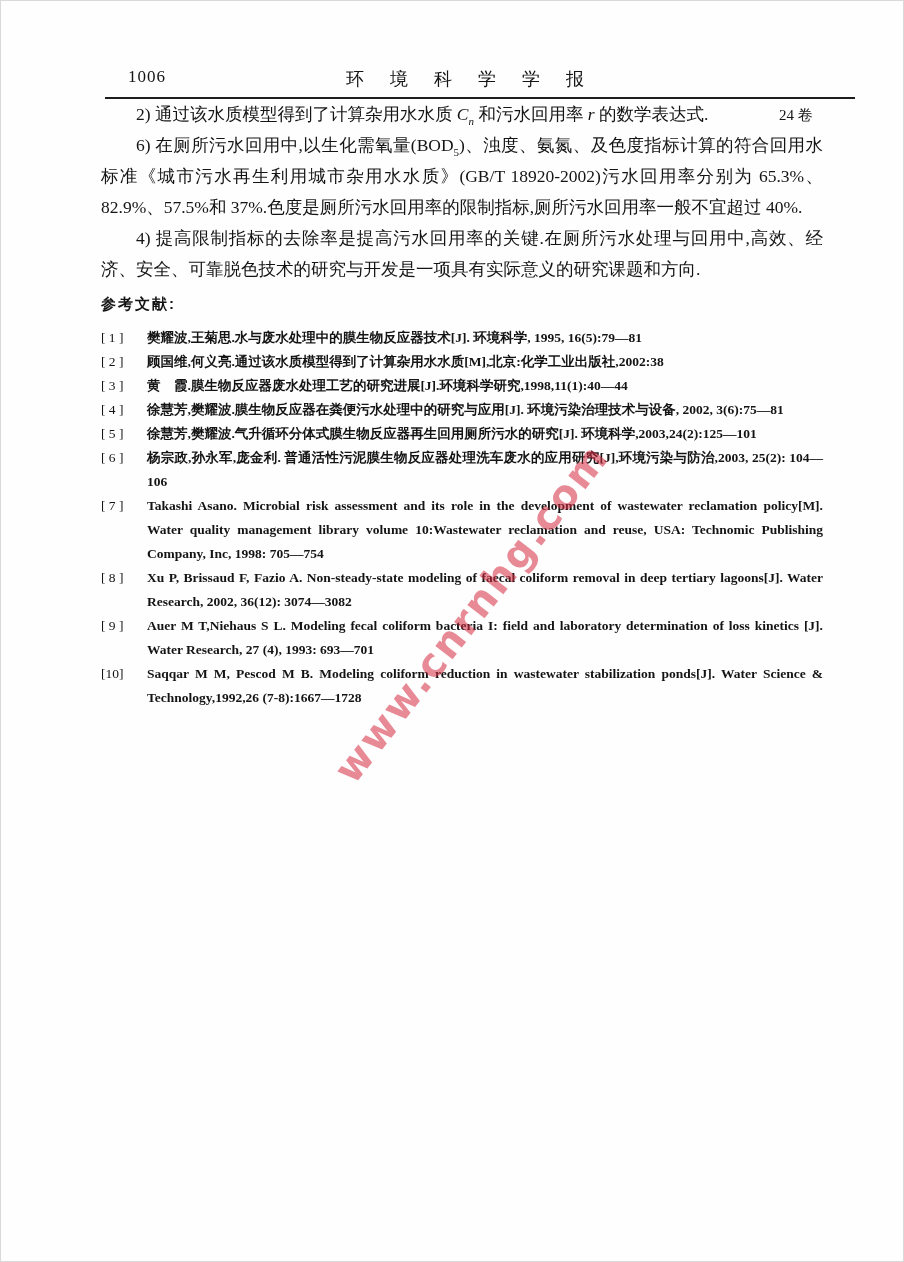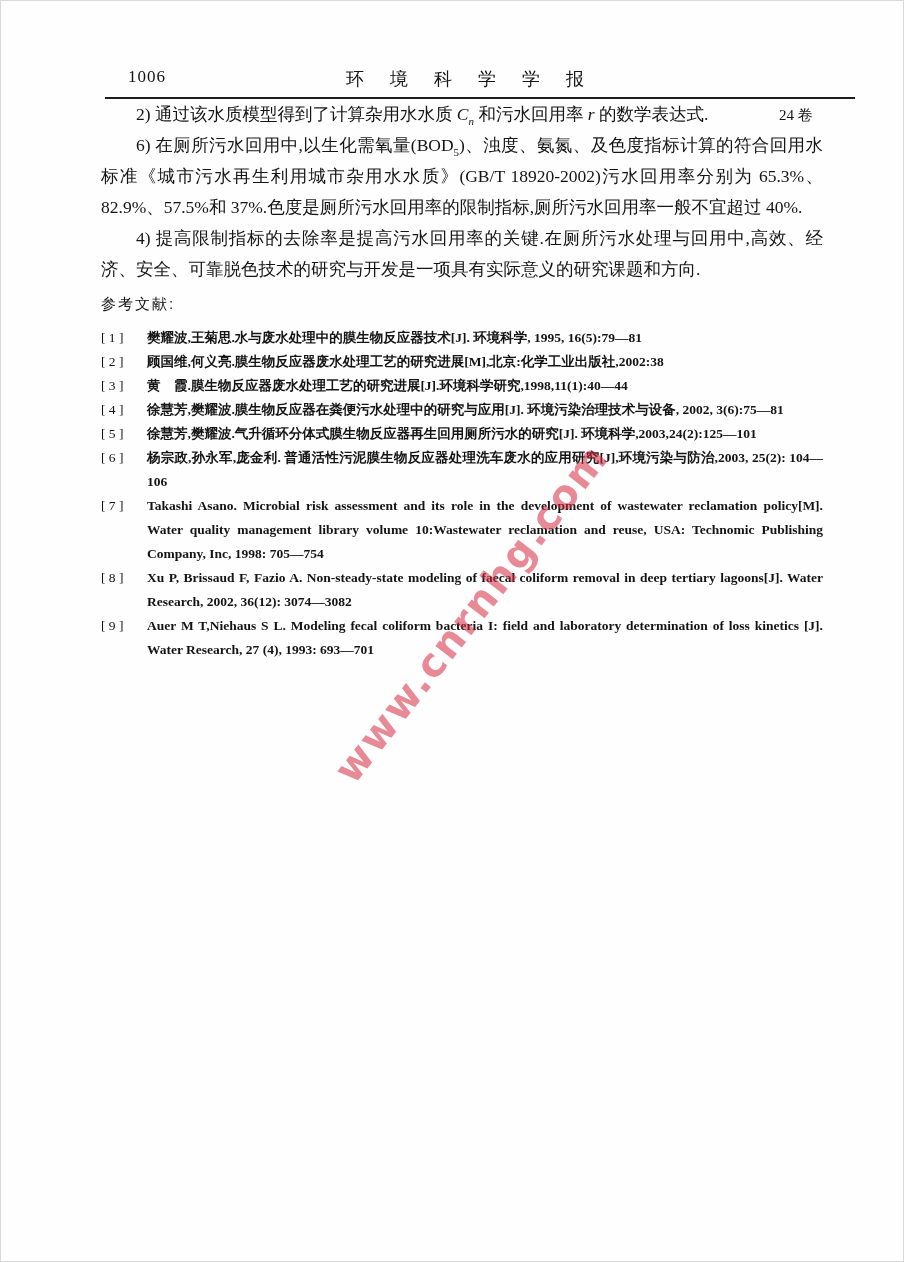--- a/index.html
+++ b/index.html
@@ -22,21 +22,21 @@
   .content{position:absolute;top:98px;left:100px;width:722px;}
   .para{
     margin:0;font-size:17.5px;line-height:31px;
     text-align:justify;text-indent:2em;
   }
   .it{font-style:italic;font-family:"Liberation Serif",serif;}
   sub.sub{font-size:11px;line-height:0;}
   
   .ref-heading{
     margin:10px 0 12px 0;
-    font-size:15px;font-weight:normal;letter-spacing:2px;
+    font-size:15px;font-weight:bold;letter-spacing:2px;
     font-family:"Liberation Sans","DejaVu Sans",sans-serif;
   }
   .ref-list{margin:0;padding:0;list-style:none;}
   .ref-row{display:flex;align-items:flex-start;}
   .ref-label{
     flex:0 0 46px;font-size:13.5px;line-height:24px;white-space:nowrap;
   }
   .ref-text{
     flex:1;font-size:13.5px;line-height:24px;text-align:justify;font-weight:bold;
   }
@@ -70,21 +70,21 @@
 
     <h3 class="ref-heading">参考文献:</h3>
 
     <ul class="ref-list">
       <li class="ref-row">
           <span class="ref-label">[ 1 ]</span>
           <span class="ref-text">樊耀波,王菊思.水与废水处理中的膜生物反应器技术[J]. 环境科学, 1995, 16(5):79—81</span>
         </li>
       <li class="ref-row">
           <span class="ref-label">[ 2 ]</span>
-          <span class="ref-text">顾国维,何义亮.膜生物反应器废水处理工艺的研究进展[M],北京:化学工业出版社,2002:38</span>
+          <span class="ref-text">顾国维,何义亮.通过该水质模型得到了计算杂用水水质[M],北京:化学工业出版社,2002:38</span>
         </li>
       <li class="ref-row">
           <span class="ref-label">[ 3 ]</span>
           <span class="ref-text">黄　霞.膜生物反应器废水处理工艺的研究进展[J].环境科学研究,1998,11(1):40—44</span>
         </li>
       <li class="ref-row">
           <span class="ref-label">[ 4 ]</span>
           <span class="ref-text">徐慧芳,樊耀波.膜生物反应器在粪便污水处理中的研究与应用[J]. 环境污染治理技术与设备, 2002, 3(6):75—81</span>
         </li>
       <li class="ref-row">
@@ -100,17 +100,21 @@
           <span class="ref-text">Takashi Asano. Microbial risk assessment and its role in the development of wastewater reclamation policy[M]. Water quality management library volume 10:Wastewater reclamation and reuse, USA: Technomic Publishing Company, Inc, 1998: 705—754</span>
         </li>
       <li class="ref-row">
           <span class="ref-label">[ 8 ]</span>
           <span class="ref-text">Xu P, Brissaud F, Fazio A. Non-steady-state modeling of faecal coliform removal in deep tertiary lagoons[J]. Water Research, 2002, 36(12): 3074—3082</span>
         </li>
       <li class="ref-row">
           <span class="ref-label">[ 9 ]</span>
           <span class="ref-text">Auer M T,Niehaus S L. Modeling fecal coliform bacteria I: field and laboratory determination of loss kinetics [J]. Water Research, 27 (4), 1993: 693—701</span>
         </li>
+      <li class="ref-row">
+          <span class="ref-label">[10]</span>
+          <span class="ref-text">Saqqar M M, Pescod M B. Modeling coliform reduction in wastewater stabilization ponds[J]. Water Science &amp; Technology,1992,26 (7-8):1667—1728</span>
+        </li>
     </ul>
   </main>
 
   <div class="watermark">www.cnrnhg.com</div>
 </div>
 
 </body></html>

